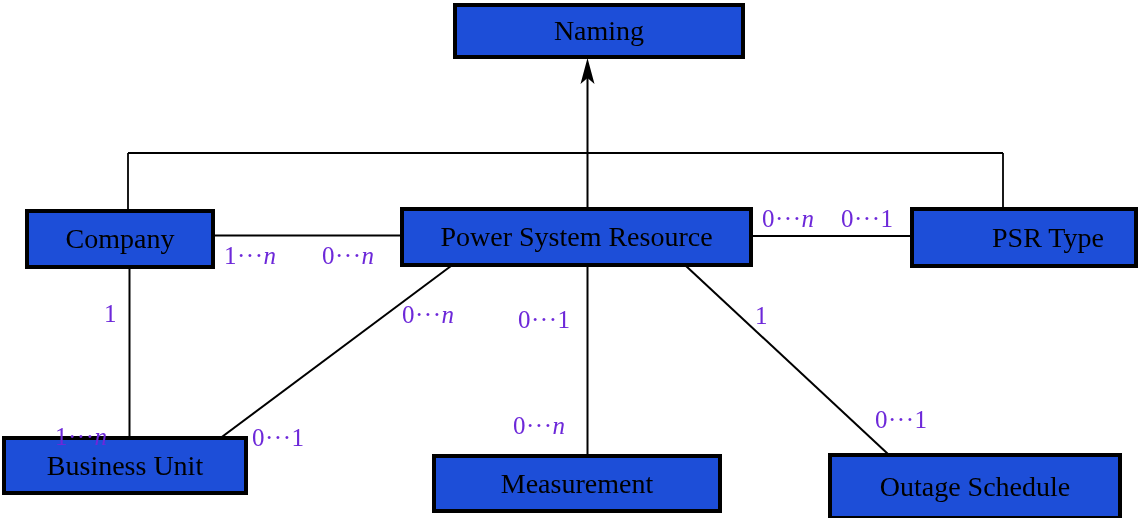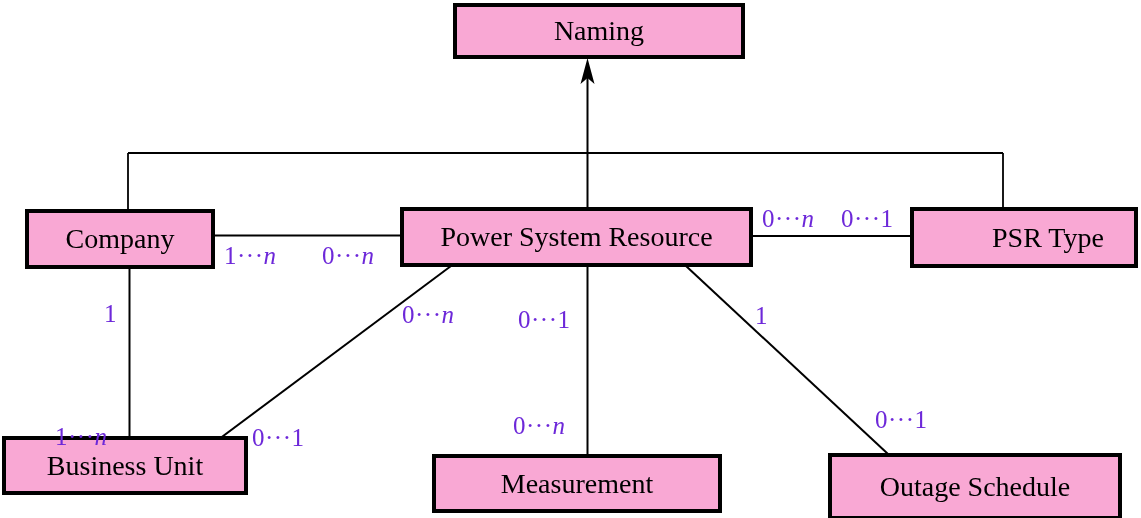--- a/index.html
+++ b/index.html
@@ -20,21 +20,21 @@
     position: absolute;
     left: 0;
     top: 0;
     width: 1141px;
     height: 518px;
   }
   .class-box {
     position: absolute;
     box-sizing: border-box;
     border: 4px solid #000;
-    background: #f9a8d4;
+    background: #1d4ed8;
     display: flex;
     align-items: center;
     justify-content: center;
   }
   .class-box .cls-label {
     font-size: 28px;
     line-height: 1;
     white-space: nowrap;
     color: #000;
   }

